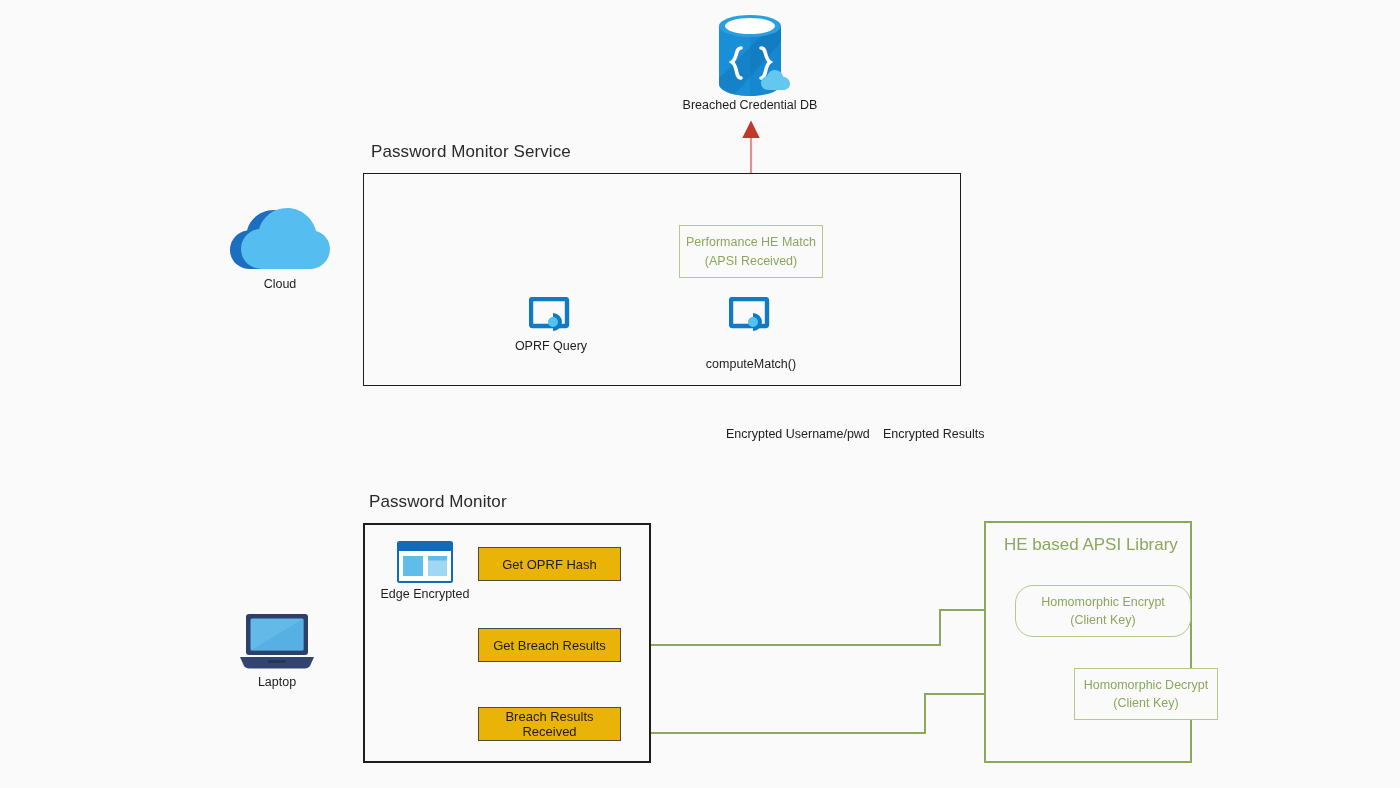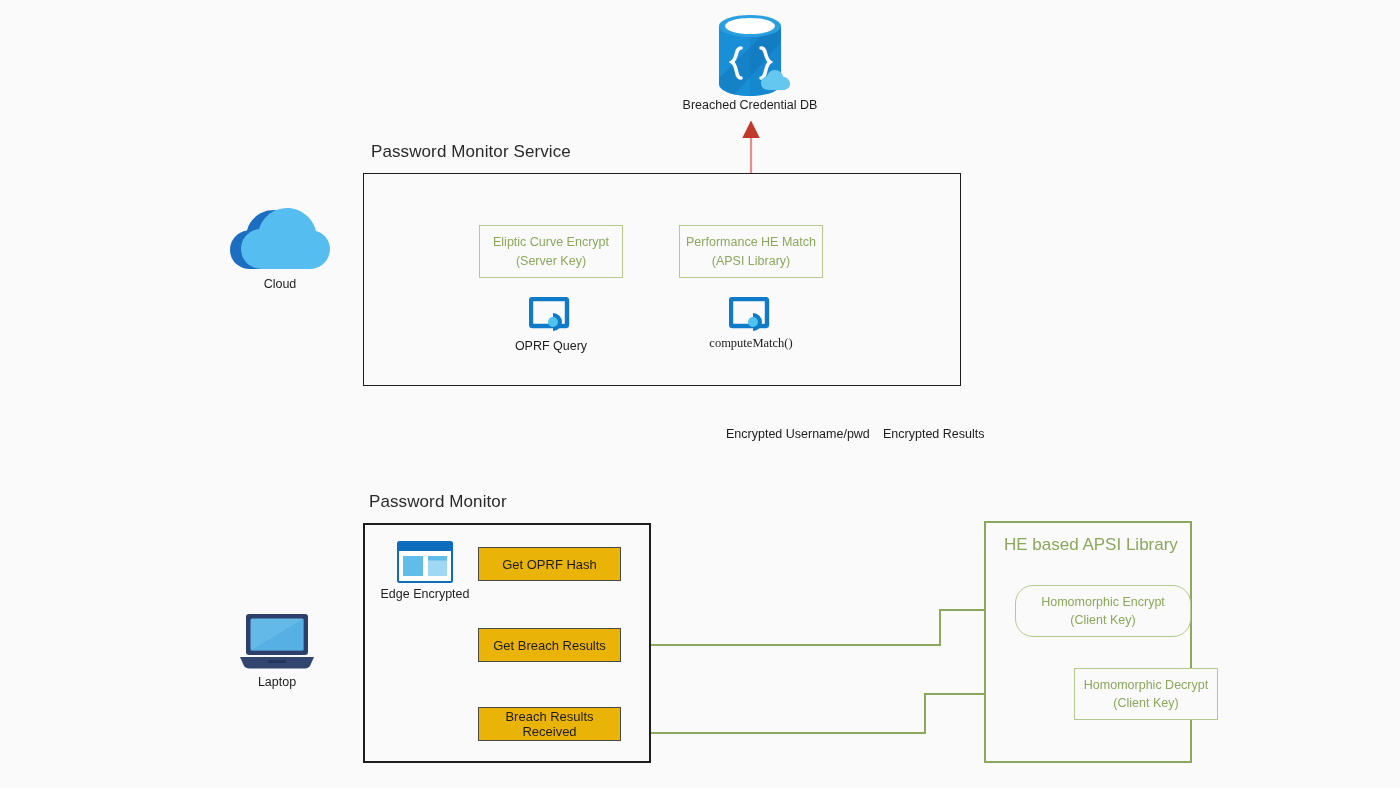--- a/index.html
+++ b/index.html
@@ -182,47 +182,43 @@
                C34.6 11.6 46 3 59 3 C73 3 85 13 88 26
                C96 28 102 35 102 44 C102 55 93 64 82 64 Z" fill="#56bdf0"></path>
     </svg>
   </div>
   <div class="abs caption" style="left:200px; top:277px; width:160px;">Cloud</div>
 
   <div class="abs section-title" style="left:371px; top:142px;">Password Monitor Service</div>
 
   <div class="abs black-box" style="left:363px; top:173px; width:598px; height:213px;"></div>
 
-  <div class="abs green-box" style="left:479px; top:225px; width:144px; height:53px;">
-    <span>Eliptic Curve Encrypt</span>
-    <span>(Server Key)</span>
-  </div>
 
   <div class="abs green-box" style="left:679px; top:225px; width:144px; height:53px;">
     <span>Performance HE Match</span>
-    <span>(APSI Library)</span>
+    <span>(APSI Received)</span>
   </div>
 
   <div class="icon-wrap" style="left:529px; top:297px;">
     <svg width="44" height="38" viewBox="0 0 44 38">
       <rect x="2" y="2" width="36" height="27" rx="1.5" fill="none" stroke="#0f7ac7" stroke-width="4.4"></rect>
       <path d="M24 16 A9 9 0 0 1 24 34 L24 29 A4 4 0 0 0 24 21 Z" fill="#0f7ac7"></path>
       <circle cx="24" cy="25" r="5" fill="#50c4ee"></circle>
     </svg>
   </div>
   <div class="abs caption" style="left:471px; top:339px; width:160px;">OPRF Query</div>
 
   <div class="icon-wrap" style="left:729px; top:297px;">
     <svg width="44" height="38" viewBox="0 0 44 38">
       <rect x="2" y="2" width="36" height="27" rx="1.5" fill="none" stroke="#0f7ac7" stroke-width="4.4"></rect>
       <path d="M24 16 A9 9 0 0 1 24 34 L24 29 A4 4 0 0 0 24 21 Z" fill="#0f7ac7"></path>
       <circle cx="24" cy="25" r="5" fill="#50c4ee"></circle>
     </svg>
   </div>
-  <div class="abs caption" style="left:671px; top:336px; width:160px;font-family:Liberation Serif, serif;">computeMatch()</div>
+  <div class="abs caption" style="left:671px; top:357px; width:160px;">computeMatch()</div>
 
   <div class="abs flow-label" style="left:694px; top:427px;">Encrypted Username/pwd</div>
   <div class="abs flow-label" style="left:851px; top:427px;">Encrypted Results</div>
 
   <div class="icon-wrap" style="left:238px; top:612px;">
     <svg width="78" height="58" viewBox="0 0 78 58">
       <rect x="8" y="2" width="62" height="41" rx="3" fill="#2d3f6b"></rect>
       <rect x="12.5" y="6.5" width="53" height="32" rx="1.5" fill="#63b9e8"></rect>
       <path d="M12.5 38.5 L65.5 6.5 L65.5 38.5 Z" fill="#4ea9df" opacity="0.55"></path>
       <path d="M2 45 L76 45 L72 54 C71 55.6 69 56.5 67 56.5

